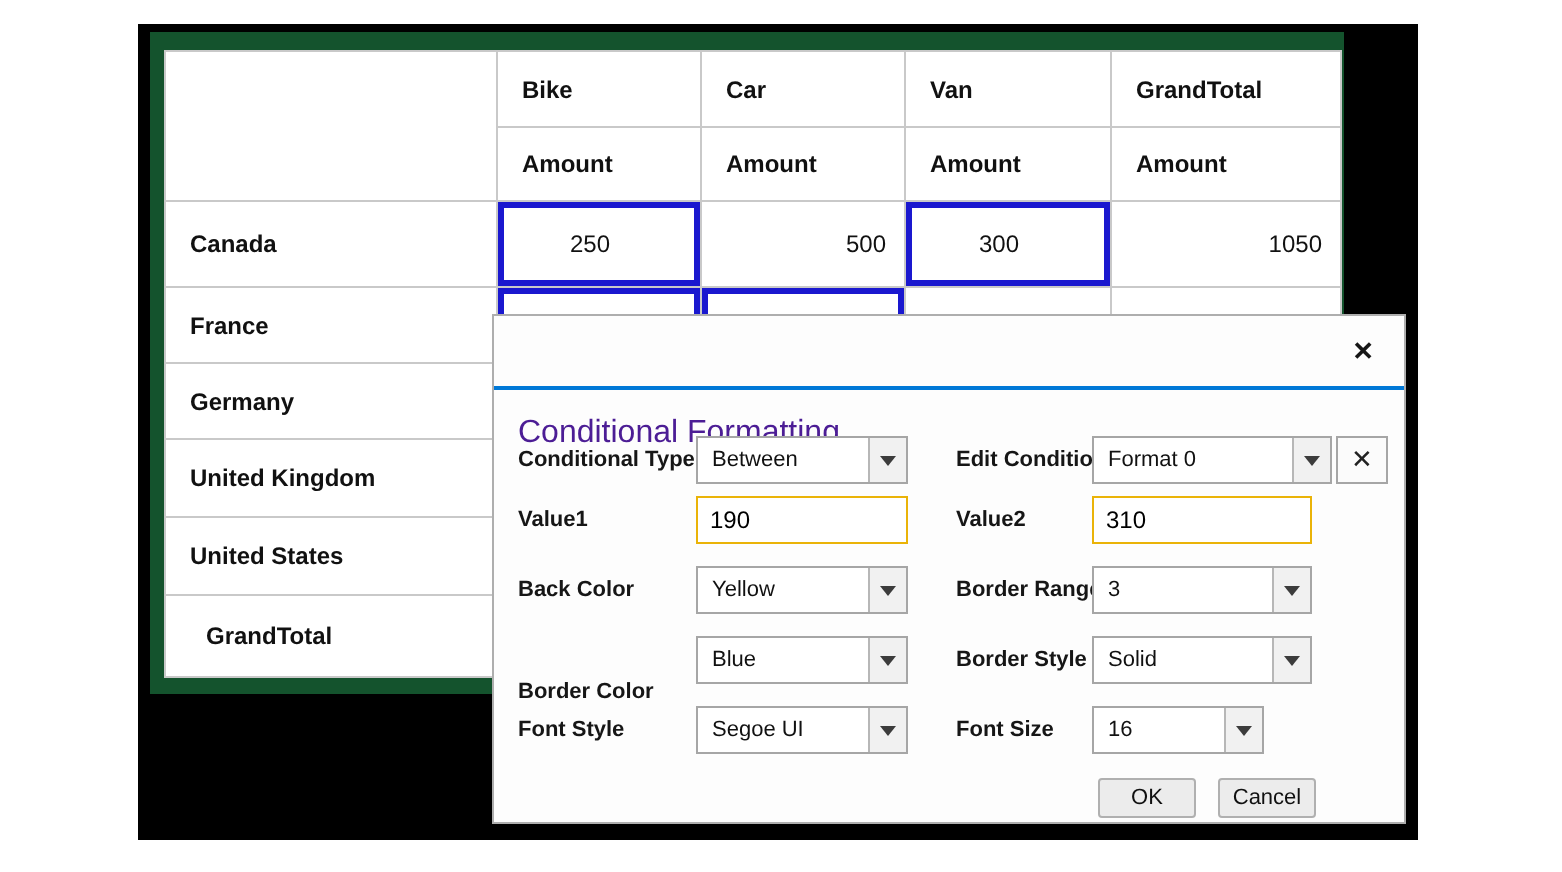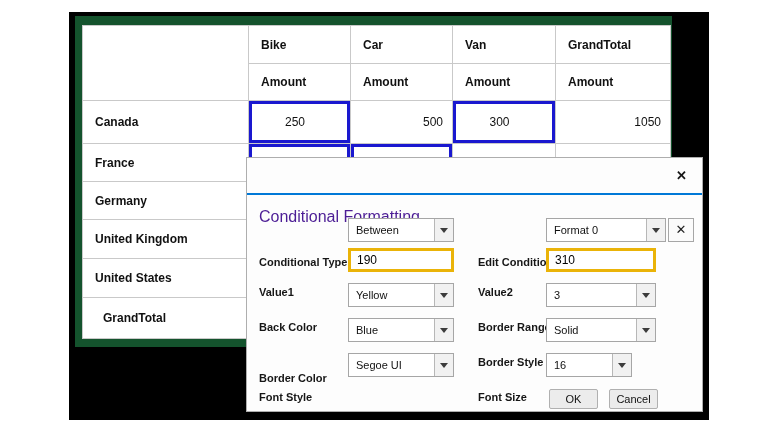--- a/index.html
+++ b/index.html
@@ -25,31 +25,31 @@
 
   
   .dialog { position:absolute; left:246px; top:157px; width:457px; height:255px;
             background:var(--dialog_bg,#fdfdfd); border:1px solid #aeaeae; }
   .title-bar { position:absolute; left:0; top:0; width:100%; height:37px;
                border-bottom:2px solid var(--accent,#0078d7); }
   .title { position:absolute; left:12px; top:10px; font-size:16px; color:#4c1d95;margin-top:40px; }
   .close { position:absolute; right:15px; top:10px; font-size:13px; font-weight:bold;
            color:#161616; cursor:pointer; line-height:16px; }
 
-  .flabel { position:absolute; font-size:11px; font-weight:bold; line-height:24px; color:#161616;margin-top:32px; }
+  .flabel { position:absolute; font-size:11px; font-weight:bold; line-height:24px; color:#161616; }
 
   .dropdown { position:absolute; height:24px; background:#fff; border:1px solid #a6a6a6;
               display:flex; align-items:center; cursor:pointer; }
   .dd-value { flex:1; font-size:11px; padding-left:7px; overflow:hidden; white-space:nowrap; }
   .dd-btn { width:19px; height:100%; background:#f1f1f1; border-left:1px solid #b7b7b7;
             display:flex; align-items:center; justify-content:center; }
   .dd-arrow { width:0; height:0; border-left:4px solid transparent; border-right:4px solid transparent;
               border-top:5px solid #3c3c3c; }
 
-  .tfield { position:absolute; height:24px; border:3px solid #eab308; background:#fff;
+  .tfield { position:absolute; height:24px; border:1px solid #eab308; background:#fff;
             font-family:"Liberation Sans", sans-serif; font-size:12px; padding-left:6px; outline:none; }
 
   .clearbtn { position:absolute; width:26px; height:24px; background:#fbfbfb; border:1px solid #a6a6a6;
               font-size:13px; line-height:20px; color:#222; cursor:pointer;
               font-family:"Liberation Sans", sans-serif; }
 
   .dlgbtn { position:absolute; width:49px; height:20px; background:#ececec; border:1px solid #b0b0b0;
             border-radius:2px; font-size:11px; color:#111; cursor:pointer;
             font-family:"Liberation Sans", sans-serif; }
 </style>

